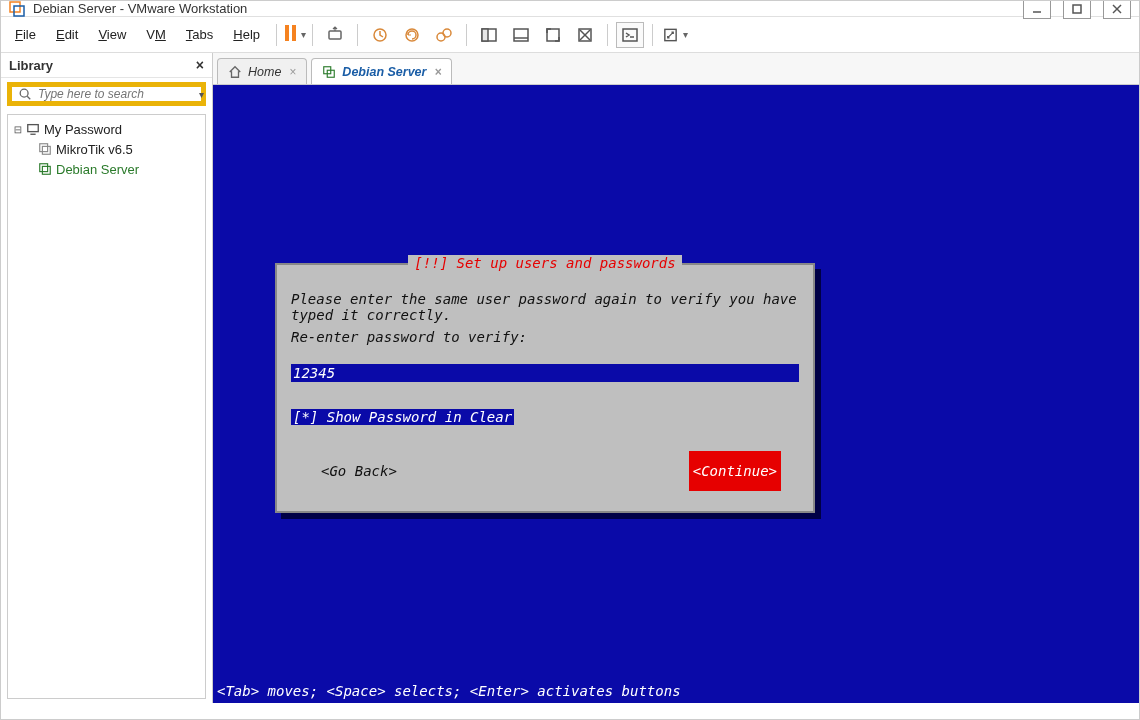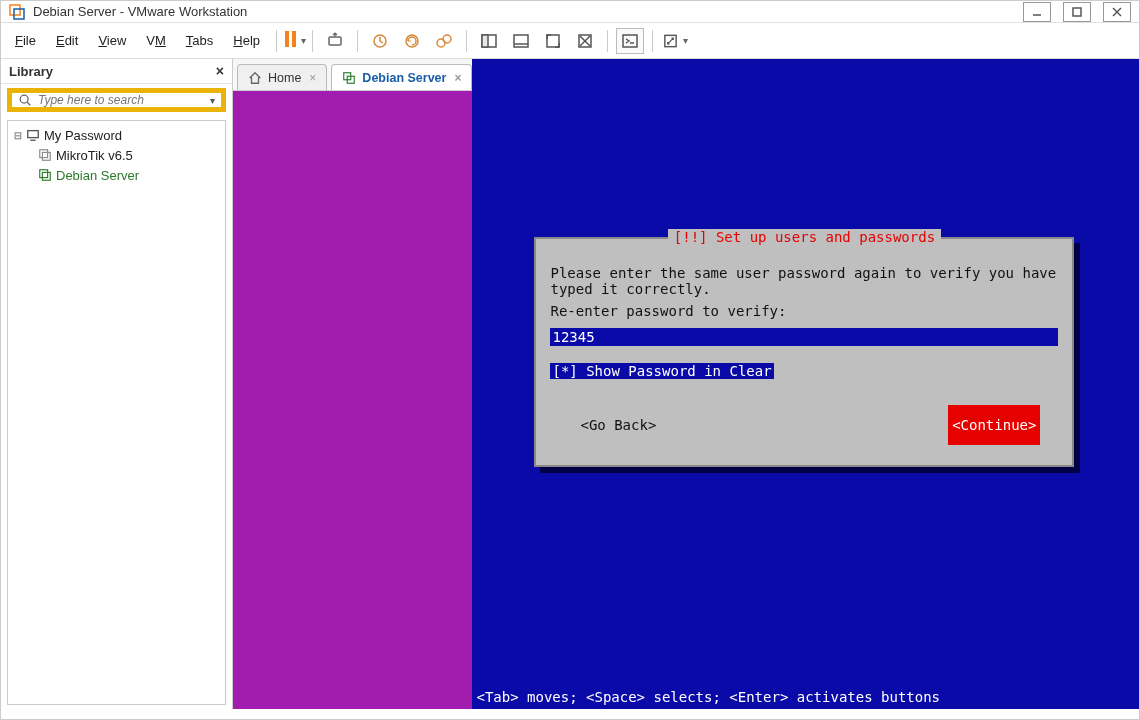--- a/index.html
+++ b/index.html
@@ -1,19 +1,19 @@
 <!DOCTYPE html>
 <html><head>
 <meta charset="utf-8">
 <style>
   * { box-sizing: border-box; margin: 0; padding: 0; }
   body { font-family: "Segoe UI", Tahoma, sans-serif; font-size: 13px; background: #fff; width: 1140px; height: 720px; overflow: hidden; border: 1px solid #ccc; position: relative; }
 
   
-  .titlebar { display: flex; align-items: center; height: 22px; padding: 0 8px; border-bottom: 1px solid #e0e0e0; }
+  .titlebar { display: flex; align-items: center; height: 16px; padding: 0 8px; border-bottom: 1px solid #e0e0e0; }
   .titlebar .app-icon { width: 16px; height: 16px; margin-right: 8px; display:flex; align-items:center; justify-content:center;}
   .titlebar .title-text { flex: 0 0 auto; color: #333; }
   .titlebar-spacer { flex: 1; }
   .window-btn { width: 28px; height: 20px; border: 1px solid #999; margin-left: 12px; display: flex; align-items: center; justify-content: center; font-size: 11px; color: #555; background: #fff; cursor: pointer;}
   .window-btn svg { width: 12px; height: 12px; }
 
   
   .menubar { display: flex; align-items: center; height: 36px; padding: 0 4px; border-bottom: 1px solid #ddd; gap: 0; }
   .menu-item { padding: 4px 10px; cursor: pointer; color: #222; }
   .menu-item .ul { text-decoration: underline; }
@@ -22,56 +22,56 @@
   .tool-btn.boxed { border: 1px solid #bbb; background: #fafafa; }
   .tool-btn svg { width: 18px; height: 18px; }
   .pause-group { display:flex; align-items:center; }
   .pause-bars span { display:inline-block; width:4px; height:16px; background:#f58220; margin:0 1.5px;}
   .dropdown-caret { margin-left:4px; font-size:10px; color:#666;}
 
   
   .workspace { display: flex; height: calc(100% - 68px); }
 
   
-  .library { width: 232px; border-right: 1px solid #ccc; display: flex; flex-direction: column; }
+  .library { width: 212px; border-right: 1px solid #ccc; display: flex; flex-direction: column; }
   .library-header { display:flex; align-items:center; justify-content:space-between; padding:4px 8px; font-weight:600; color:#333; border-bottom:1px solid #e5e5e5; }
   .library-header .close { font-size:14px; font-weight:bold; cursor:pointer; }
   .search-wrap { padding: 4px 6px; }
   .search-box { display:flex; align-items:center; border:5px solid #eab308; height:24px; padding:0 6px; position:relative; }
   .search-box svg { width:14px; height:14px; color:#666; margin-right:6px; flex-shrink:0;}
   .search-box input { border:none; outline:none; flex:1; font-size:12px; font-style:italic; color:#777; background:transparent; }
   .search-box .caret { font-size:10px; color:#555; margin-left:4px; }
 
   .tree { border:1px solid #ccc; margin:4px 6px; padding:4px 2px; flex:1; overflow:auto; }
   .tree-row { display:flex; align-items:center; height:20px; padding-left:4px; cursor:pointer; white-space:nowrap;}
   .tree-row svg { width:14px; height:14px; margin-right:4px; flex-shrink:0;}
   .tree-row .expander { width:12px; text-align:center; color:#555; font-size:10px; margin-right:2px;}
   .tree-row.indent1 { padding-left:28px; }
   .tree-row.indent0 { padding-left:14px; }
   .tree-row.top { padding-left:2px; }
   .vm-name { color:#222; }
   .vm-name.active { color:#2a7a2a; }
 
   
-  .vm-area { flex:1; display:flex; flex-direction:row; background:#a21caf; }
+  .vm-area { flex:1; display:flex; flex-direction:column; background:#0f172a;font-style:italic; }
   .tab-strip { display:flex; align-items:flex-end; height:32px; background:#f7f7f7; border-bottom:1px solid #ccc; padding-left:4px; gap:4px;}
   .tab { display:flex; align-items:center; height:26px; padding:0 10px; border:1px solid #bbb; border-bottom:none; border-radius:4px 4px 0 0; background:#fff; cursor:pointer; font-size:12.5px; color:#333;}
   .tab.inactive { background:#f0f0f0; }
   .tab.active { font-weight:600; color:#1a5da6;}
   .tab svg { width:14px; height:14px; margin-right:6px;}
   .tab .close-x { margin-left:8px; color:#999; font-size:12px;}
 
   
   .vm-screen { flex:1; background:#0a0aa8; position:relative; font-family:"Consolas","Courier New",monospace; color:#fff; font-size:14px; overflow:hidden;}
   .installer-box { position:absolute; left:62px; top:178px; width:540px; background:#bfbfbf; border:2px solid #888; box-shadow:6px 6px 0 #000046; padding-bottom:14px;}
   .installer-title-row { height:14px; position:relative; top:-10px; text-align:center;}
   .installer-title { display:inline-block; background:#bfbfbf; color:#e60000; padding:0 6px; font-family:"Consolas",monospace; font-size:14px;}
   .inst-body { padding:6px 14px 6px 14px; color:#111; }
   .inst-text { margin:6px 0; color:#111; font-family:"Consolas",monospace; white-space:pre-wrap;}
-  .pw-field { background:#0a0aa8; color:#fff; height:18px; margin:9px 0; padding:0 2px; font-family:"Consolas",monospace; letter-spacing:0; display:flex; align-items:center;}
+  .pw-field { background:#0a0aa8; color:#fff; height:18px; margin:19px 0; padding:0 2px; font-family:"Consolas",monospace; letter-spacing:0; display:flex; align-items:center;}
   .pw-field .pw-text { color:#fff; }
   .pw-field .pw-fill { color:#5a5af0; letter-spacing:0; overflow:hidden; flex:1;}
   .show-pw { display:inline-block; background:#0a0aa8; color:#fff; padding:0 2px; margin:8px 0; font-family:"Consolas",monospace;}
   .inst-nav { display:flex; justify-content:space-between; margin:18px 18px 0 30px; align-items:center;}
   .go-back { color:#111; font-family:"Consolas",monospace;}
   .continue-btn { background:#e60000; color:#fff; padding:12px 4px; font-family:"Consolas",monospace;margin-left:25px;}
 
   .status-bar { position:absolute; bottom:4px; left:4px; color:#fff; font-family:"Consolas",monospace; font-size:14px;}
 
 </style>

